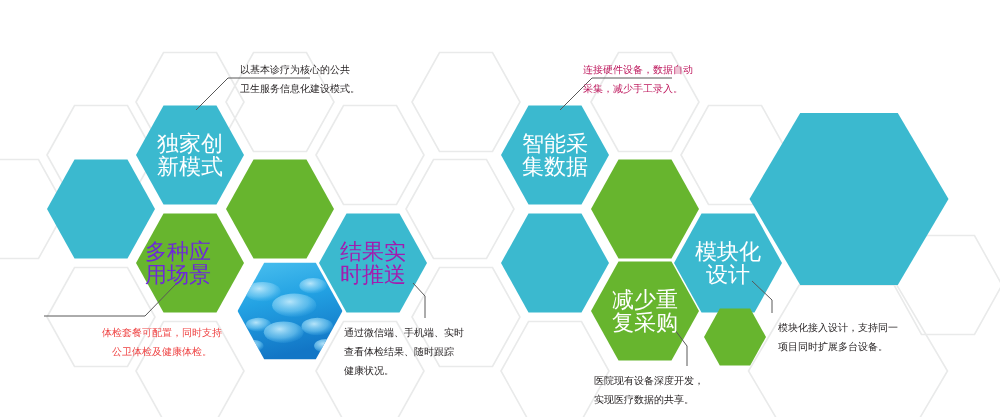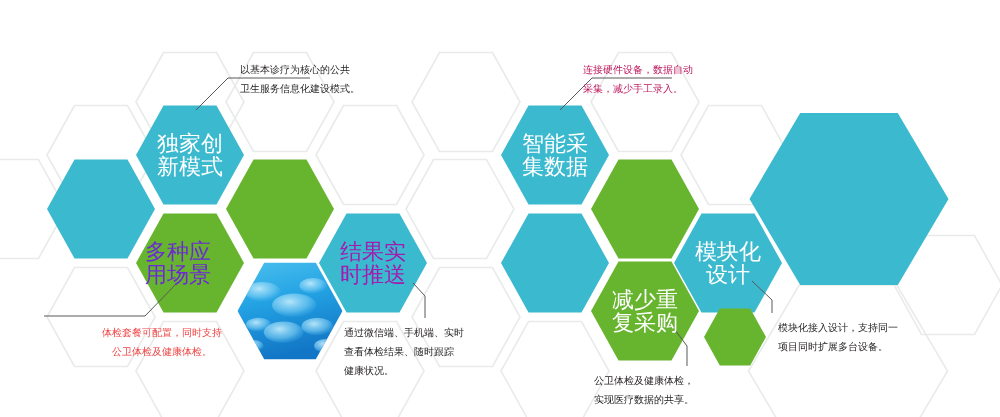--- a/index.html
+++ b/index.html
@@ -152,19 +152,19 @@
   <div id="notes">
       <div class="note" style="left: 240px; top: 60px; width: 210px; text-align: left; color: rgb(35, 31, 32);">以基本诊疗为核心的公共
 卫生服务信息化建设模式。</div>
       <div class="note" style="left: 39px; top: 323px; width: 220px; text-align: center; color: #ef4444; margin-left: 13px;">体检套餐可配置，同时支持
 公卫体检及健康体检。</div>
       <div class="note" style="left: 344px; top: 323px; width: 215px; text-align: left; color: rgb(35, 31, 32);">通过微信端、手机端、实时
 查看体检结果、随时跟踪
 健康状况。</div>
       <div class="note" style="left: 583px; top: 60px; width: 210px; text-align: left; color: #be185d;">连接硬件设备，数据自动
 采集，减少手工录入。</div>
-      <div class="note" style="left: 594px; top: 371px; width: 215px; text-align: left; color: rgb(35, 31, 32);">公卫体检及健康体检，
+      <div class="note" style="left: 594px; top: 371px; width: 215px; text-align: left; color: rgb(35, 31, 32);">医院现有设备深度开发，
 实现医疗数据的共享。</div>
       <div class="note" style="left: 778px; top: 318px; width: 225px; text-align: left; color: rgb(35, 31, 32);">模块化接入设计，支持同一
 项目同时扩展多台设备。</div>
     </div>
 
 </div>
 
 </body></html>

